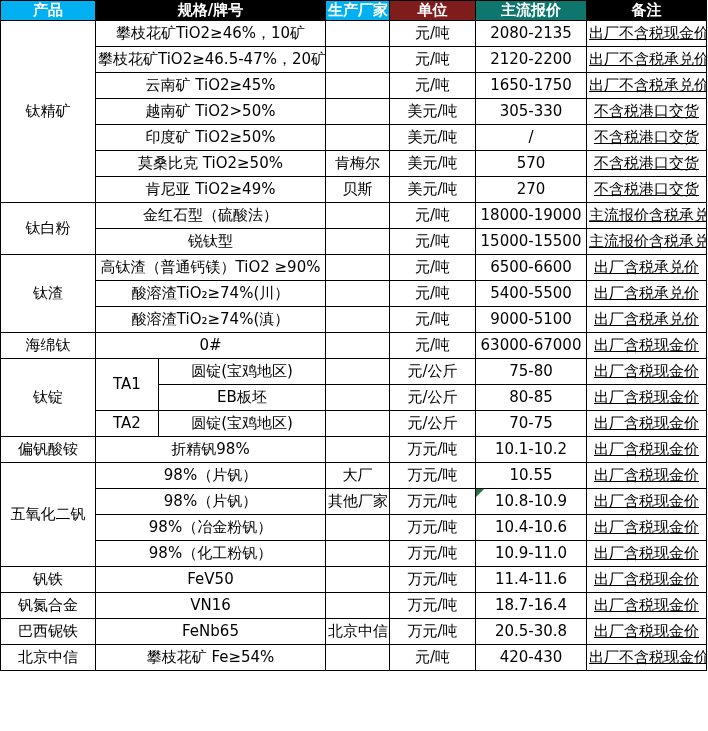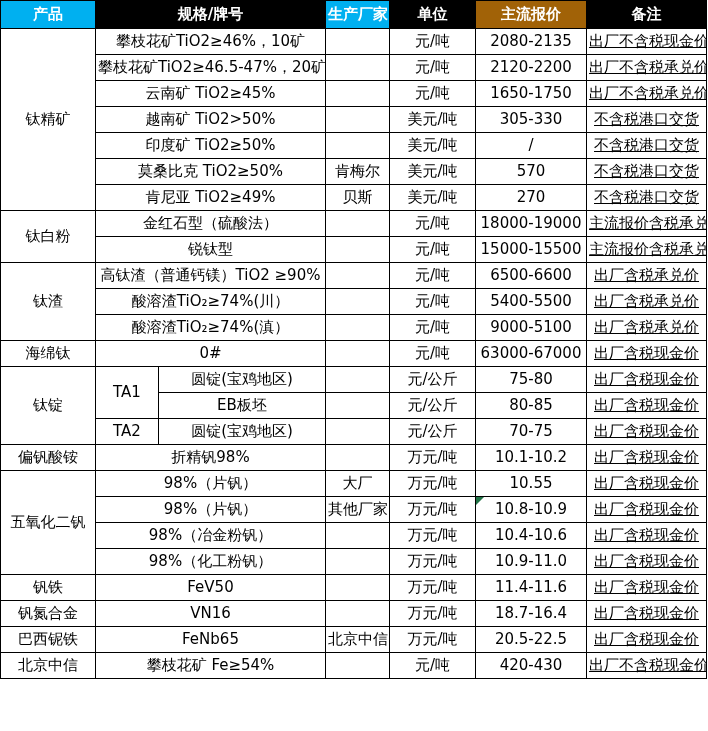--- a/index.html
+++ b/index.html
@@ -20,21 +20,21 @@
     border:1px solid #000;
     font-size:15px;
     line-height:1.15;
     padding:0 2px;
     text-align:center;
     vertical-align:middle;
     overflow:hidden;
     white-space:nowrap;
     position:relative;
   }
-  table.price-table thead tr{height:28px;}
+  table.price-table thead tr{height:20px;}
   table.price-table tbody tr{height:26px;}
   table.price-table th{
     color:#fff;
     font-weight:bold;
     border-color:#000;
   }
   td.l{text-align:left;padding-left:4px;}
   td.note{letter-spacing:0;text-decoration:underline;}
   .corner-flag{
     position:absolute;
@@ -57,22 +57,22 @@
       <col style="width:64px">
       <col style="width:86px">
       <col style="width:111px">
       <col style="width:120px">
     </colgroup>
     <thead>
         <tr>
           <th colspan="1" style="background: rgb(0, 176, 240); color: rgb(255, 255, 255);">产品</th>
           <th colspan="2" style="background: #000000; color: rgb(255, 255, 255);">规格/牌号</th>
           <th colspan="1" style="background: rgb(0, 176, 240); color: rgb(255, 255, 255); margin-top: 31px;">生产厂家</th>
-          <th colspan="1" style="background: #000000; color: rgb(255, 255, 255);">单位</th>
-          <th colspan="1" style="background: #a16207; color: rgb(255, 255, 255);">主流报价</th>
+          <th colspan="1" style="background: #7f1d1d; color: rgb(255, 255, 255);">单位</th>
+          <th colspan="1" style="background: #0f766e; color: rgb(255, 255, 255);">主流报价</th>
           <th colspan="1" style="background: #000000; color: rgb(255, 255, 255);">备注</th>
         </tr>
       </thead>
     <tbody>
         <tr>
           <td rowspan="7"><span>钛精矿</span></td>
           <td colspan="2" class="l"><span>攀枝花矿TiO2≥46%，10矿</span></td>
           <td><span></span></td>
           <td><span>元/吨</span></td>
           <td><span>2080-2135</span></td>
@@ -240,21 +240,21 @@
           <td><span></span></td>
           <td><span>万元/吨</span></td>
           <td><span>18.7-16.4</span></td>
           <td class="l note"><span>出厂含税现金价</span></td>
         </tr>
         <tr>
           <td><span>巴西铌铁</span></td>
           <td colspan="2" class="l"><span>FeNb65</span></td>
           <td><span>北京中信</span></td>
           <td><span>万元/吨</span></td>
-          <td><span>20.5-22.5</span></td>
+          <td><span>20.5-30.8</span></td>
           <td class="l note"><span>出厂含税现金价</span></td>
         </tr>
         <tr>
           <td><span>北京中信</span></td>
           <td colspan="2" class="l"><span>攀枝花矿 Fe≥54%</span></td>
           <td><span></span></td>
           <td><span>元/吨</span></td>
           <td><span>420-430</span></td>
           <td class="l note"><span>出厂不含税现金价</span></td>
         </tr>

